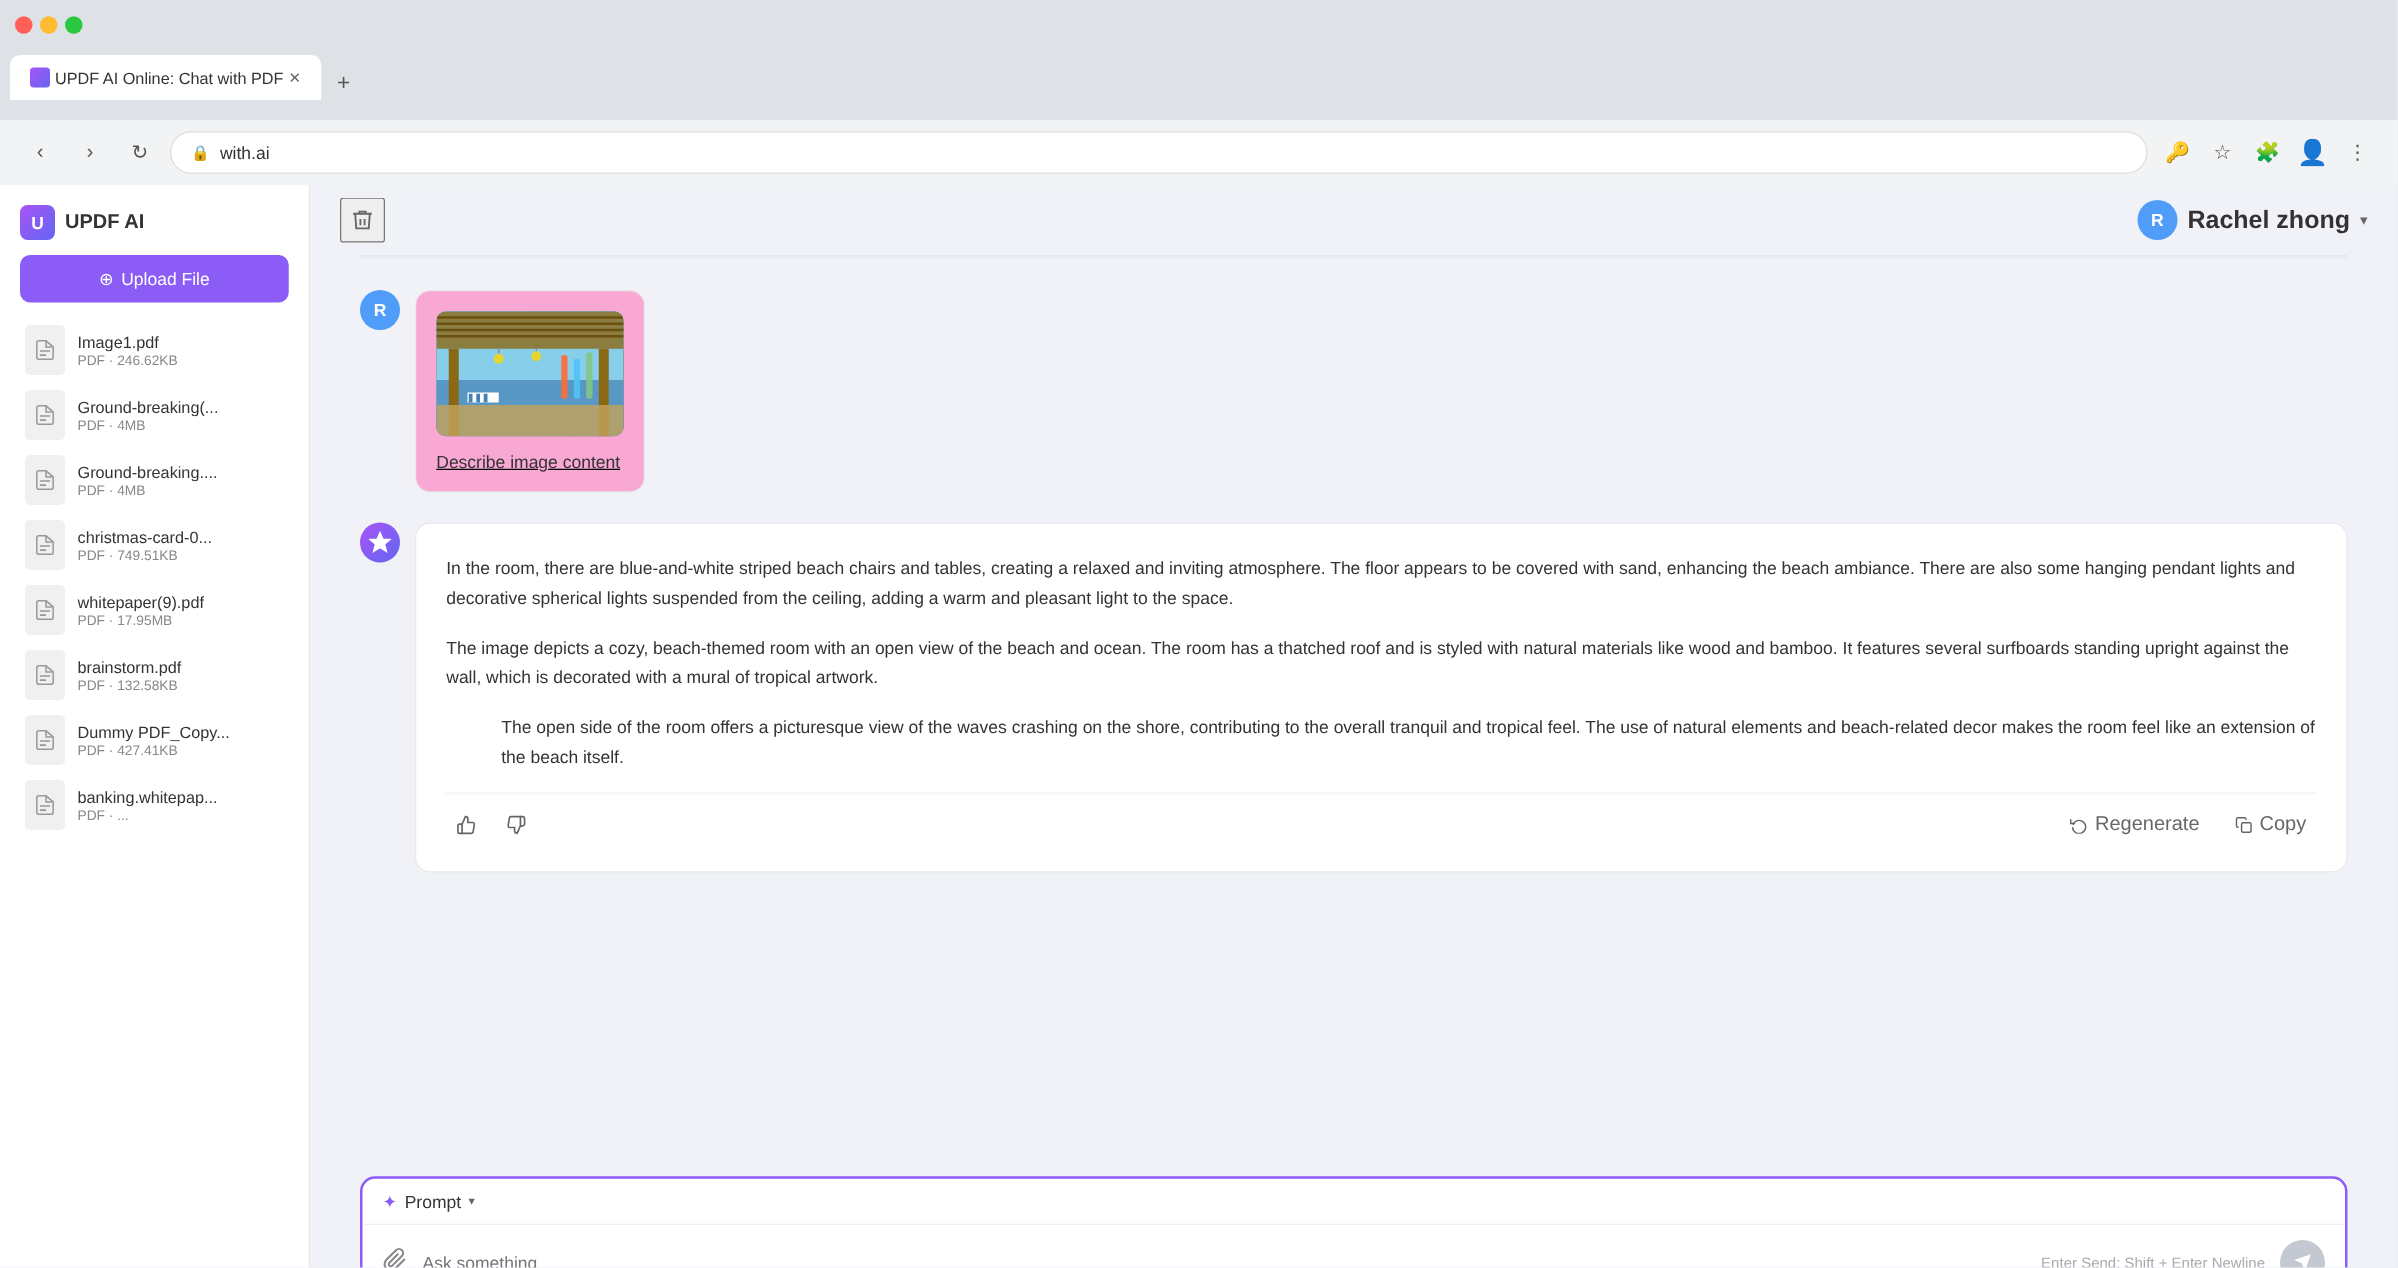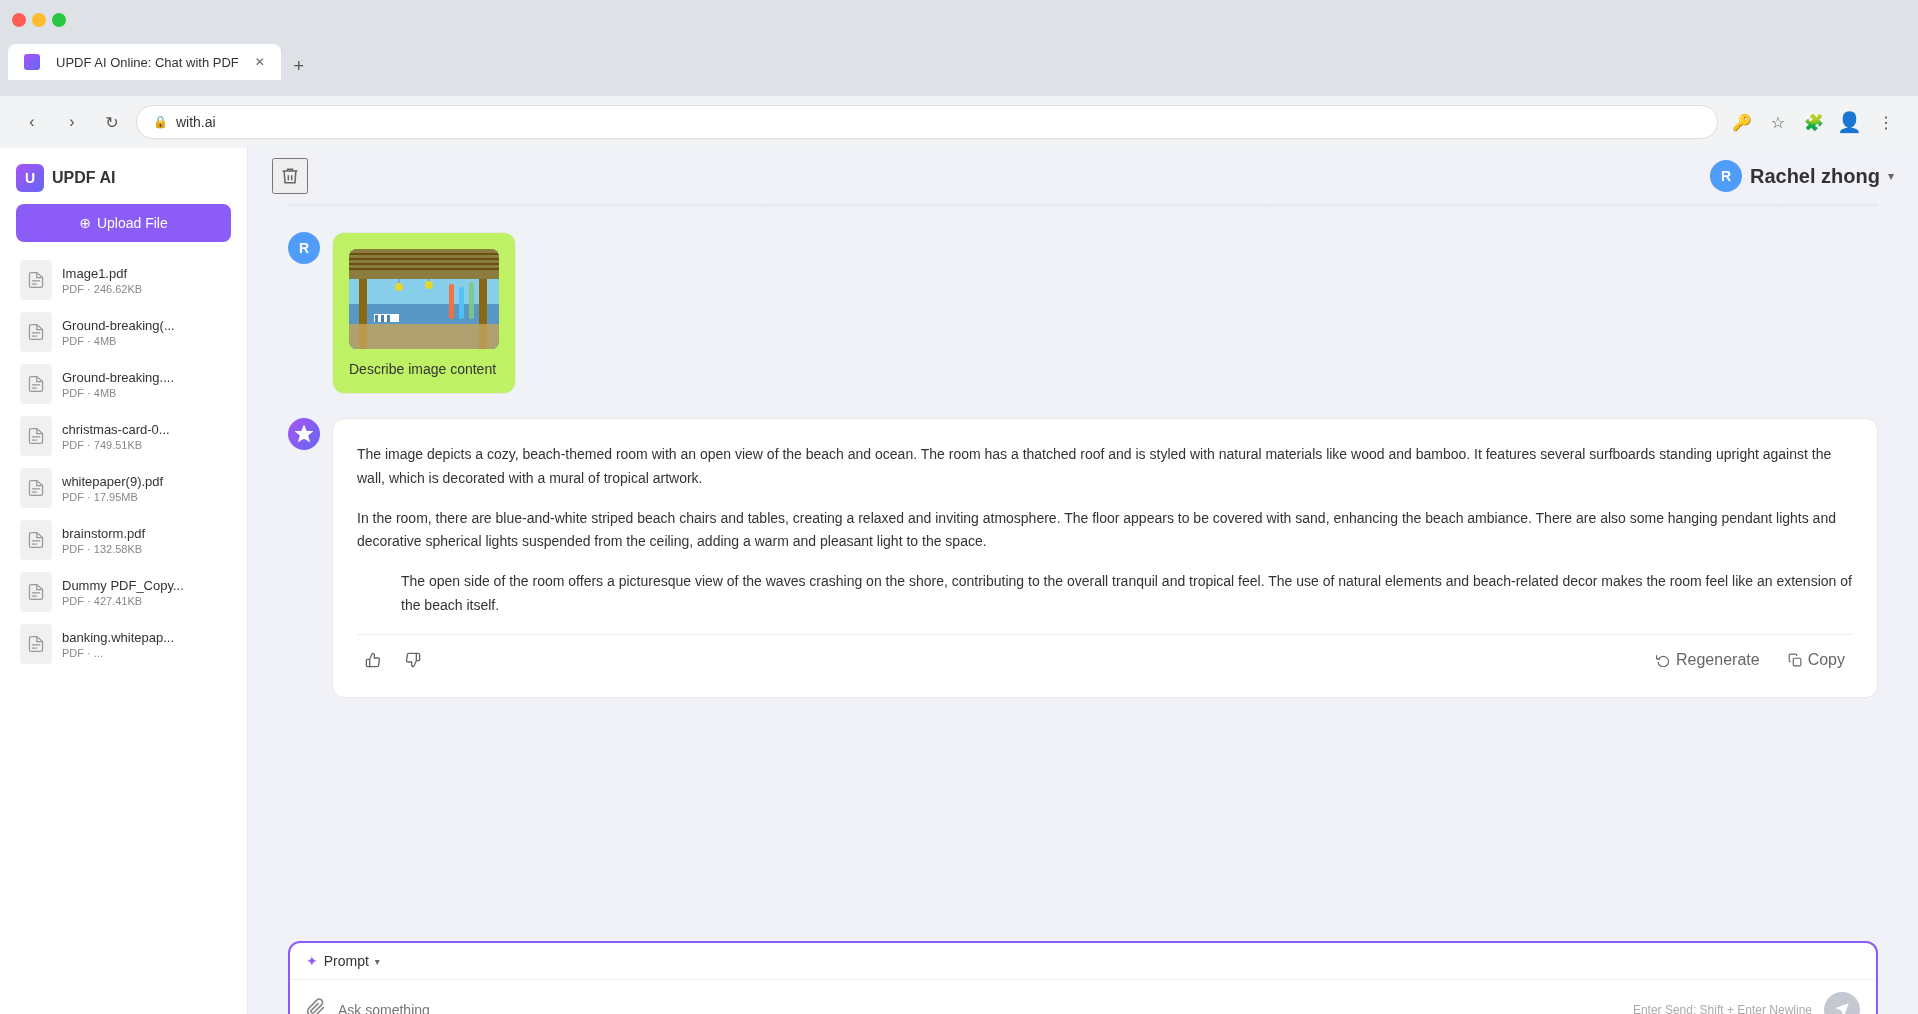--- a/index.html
+++ b/index.html
@@ -7,21 +7,21 @@
 
     
     .browser-chrome { background: #dee1e6; height: 96px; display: flex; flex-direction: column; }
     .title-bar { height: 40px; display: flex; align-items: center; padding: 0 12px; gap: 8px; }
     .window-controls { display: flex; gap: 6px; margin-right: 8px; }
     .win-btn { width: 14px; height: 14px; border-radius: 50%; border: none; cursor: pointer; }
     .win-btn.close { background: #ff5f57; }
     .win-btn.minimize { background: #febc2e; }
     .win-btn.maximize { background: #28c840; }
     .tabs-bar { display: flex; align-items: flex-end; height: 40px; padding: 0 8px; }
-    .tab { display: flex; align-items: center; gap: 16px; background: white; border-radius: 8px 8px 0 0; padding: 8px 16px; height: 36px; font-size: 13px; color: #333; min-width: 200px; justify-content: center; }
+    .tab { display: flex; align-items: center; gap: 4px; background: white; border-radius: 8px 8px 0 0; padding: 8px 16px; height: 36px; font-size: 13px; color: #333; min-width: 200px; justify-content: center; }
     .tab-favicon { width: 16px; height: 16px; background: linear-gradient(135deg, #a855f7, #6366f1); border-radius: 3px; flex-shrink: 0; }
     .tab-close { margin-left: auto; cursor: pointer; color: #666; font-size: 12px; }
     .tab-new { width: 28px; height: 28px; display: flex; align-items: center; justify-content: center; border-radius: 50%; cursor: pointer; font-size: 18px; color: #555; margin-left: 4px; }
     .nav-bar { height: 52px; background: #f1f3f4; display: flex; align-items: center; padding: 0 16px; gap: 8px; }
     .nav-btn { width: 32px; height: 32px; display: flex; align-items: center; justify-content: center; border-radius: 50%; cursor: pointer; color: #555; font-size: 16px; border: none; background: transparent; }
     .address-bar { flex: 1; height: 34px; background: white; border-radius: 20px; display: flex; align-items: center; padding: 0 16px; font-size: 14px; color: #333; gap: 8px; border: 1px solid #ddd; }
     .nav-right { display: flex; align-items: center; gap: 4px; }
 
     
     .app-container { display: flex; height: calc(1014px - 96px); }
@@ -48,21 +48,21 @@
     .chevron-icon { color: #666; font-size: 12px; }
 
     
     .chat-area { flex: 1; overflow-y: auto; padding: 0 40px 24px; display: flex; flex-direction: column; gap: 24px; }
 
     
     .user-message { display: flex; gap: 12px; align-items: flex-start; }
     .message-avatar { width: 32px; height: 32px; border-radius: 50%; flex-shrink: 0; display: flex; align-items: center; justify-content: center; color: white; font-size: 14px; font-weight: 600; }
     .user-avatar-msg { background: #4f9cf9; }
     .ai-avatar-msg { background: linear-gradient(135deg, #a855f7, #6366f1); }
-    .user-bubble { background: #bef264; border-radius: 12px; padding: 16px; border: 1px solid #e8e8e8; }
+    .user-bubble { background: #f9a8d4; border-radius: 12px; padding: 16px; border: 1px solid #e8e8e8; text-decoration: underline; }
     .image-preview { width: 150px; height: 100px; border-radius: 8px; overflow: hidden; background: linear-gradient(135deg, #87ceeb, #4682b4, #8B7355); display: flex; align-items: center; justify-content: center; margin-bottom: 12px; }
     .image-preview-inner { width: 100%; height: 100%; background: linear-gradient(160deg, #5b8fa8 0%, #7aab8c 30%, #a0875a 60%, #6b8c6b 80%, #4a7a8a 100%); position: relative; overflow: hidden; }
     .describe-text { font-size: 14px; color: #333; }
 
     
     .ai-message { display: flex; gap: 12px; align-items: flex-start; }
     .ai-bubble { background: white; border-radius: 12px; padding: 24px; border: 1px solid #e8e8e8; flex: 1; }
     .ai-bubble p { font-size: 14px; color: #333; line-height: 1.7; margin-bottom: 16px; }
     .ai-bubble p:last-of-type { margin-bottom: 0; margin-left: 44px; }
     .message-actions { display: flex; align-items: center; justify-content: space-between; margin-top: 16px; padding-top: 12px; border-top: 1px solid #f0f0f0; }
@@ -322,22 +322,22 @@
         </div>
       </div>
 
       <div class="ai-message">
         <div class="message-avatar ai-avatar-msg" style="background: linear-gradient(135deg, #a855f7, #6366f1);">
           <svg width="18" height="18" viewBox="0 0 24 24" fill="none" stroke="white" stroke-width="2">
             <path d="M12 2L15 9H22L16.5 13.5L18.5 21L12 17L5.5 21L7.5 13.5L2 9H9L12 2Z" fill="white" stroke="white"></path>
           </svg>
         </div>
         <div class="ai-bubble">
+          <p>In the room, there are blue-and-white striped beach chairs and tables, creating a relaxed and inviting atmosphere. The floor appears to be covered with sand, enhancing the beach ambiance. There are also some hanging pendant lights and decorative spherical lights suspended from the ceiling, adding a warm and pleasant light to the space.</p>
           <p>The image depicts a cozy, beach-themed room with an open view of the beach and ocean. The room has a thatched roof and is styled with natural materials like wood and bamboo. It features several surfboards standing upright against the wall, which is decorated with a mural of tropical artwork.</p>
-          <p>In the room, there are blue-and-white striped beach chairs and tables, creating a relaxed and inviting atmosphere. The floor appears to be covered with sand, enhancing the beach ambiance. There are also some hanging pendant lights and decorative spherical lights suspended from the ceiling, adding a warm and pleasant light to the space.</p>
           <p>The open side of the room offers a picturesque view of the waves crashing on the shore, contributing to the overall tranquil and tropical feel. The use of natural elements and beach-related decor makes the room feel like an extension of the beach itself.</p>
           <div class="message-actions">
             <div class="feedback-btns">
               <button class="action-btn">
                 <svg width="16" height="16" viewBox="0 0 24 24" fill="none" stroke="#666" stroke-width="2">
                   <path d="M14 9V5a3 3 0 0 0-3-3l-4 9v11h11.28a2 2 0 0 0 2-1.7l1.38-9a2 2 0 0 0-2-2.3H14z"></path>
                   <path d="M7 22H4a2 2 0 0 1-2-2v-7a2 2 0 0 1 2-2h3"></path>
                 </svg>
               </button>
               <button class="action-btn">

